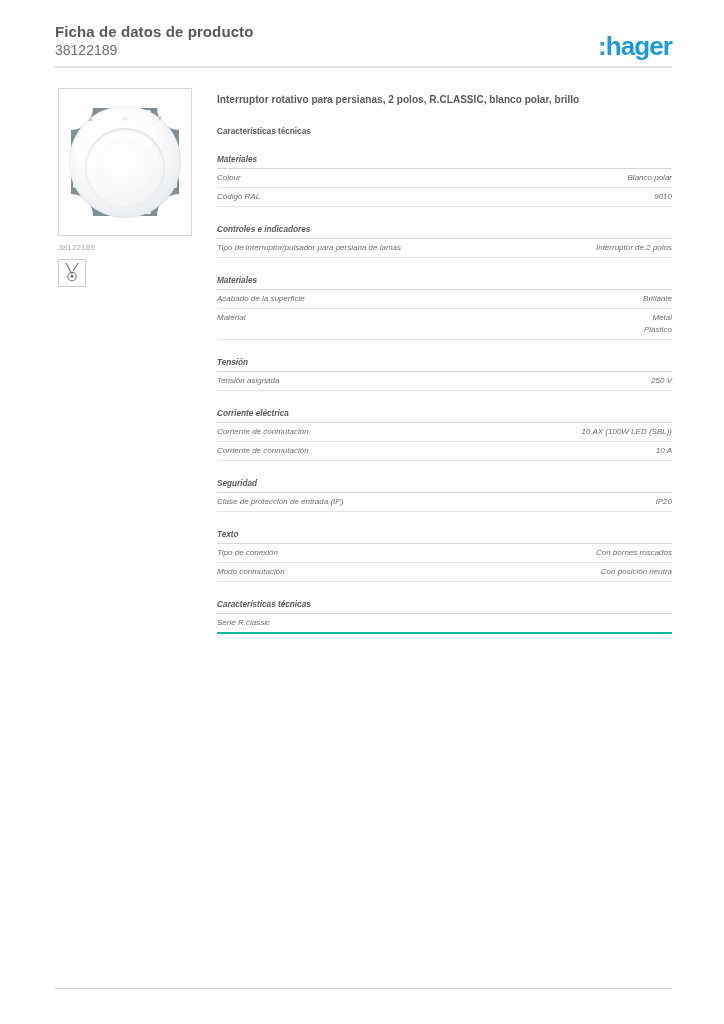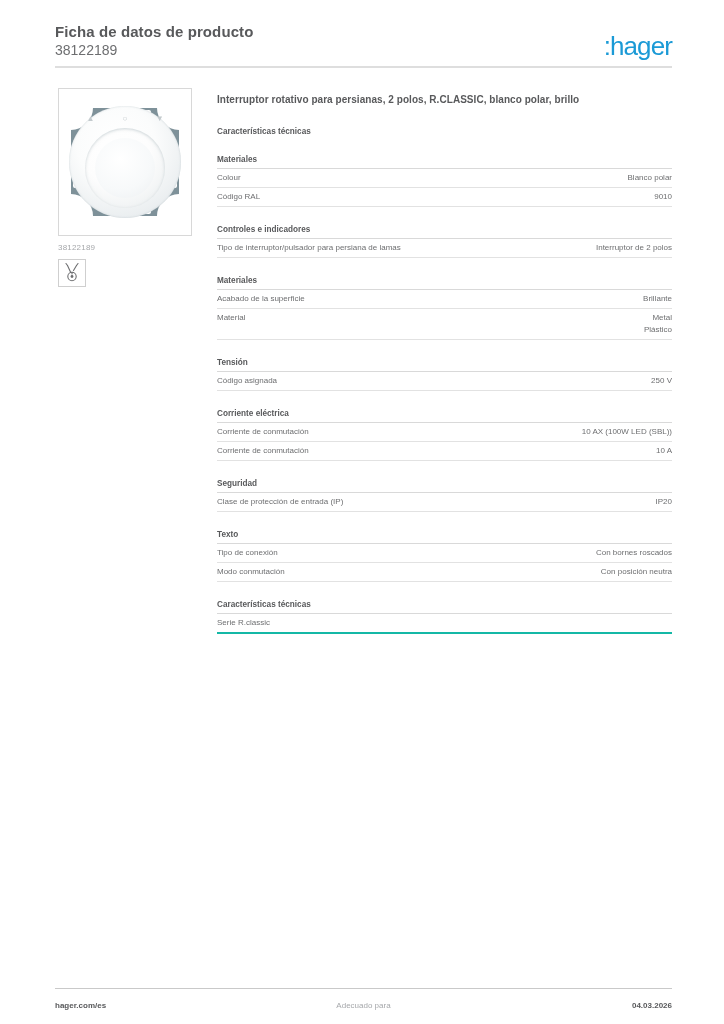--- a/index.html
+++ b/index.html
@@ -45,21 +45,21 @@
     font-weight: normal;
     color: #6d6e70;
     line-height: 18px;
     margin: 0;
   }
   .brand-logo {
     position: absolute;
     right: 0;
     top: 10px;
     font-size: 26px;
-    font-weight: normal;
+    font-weight: bold;
     color: #1b9ad6;
     letter-spacing: -0.9px;
     line-height: 28px;
   }
   .header-rule {
     position: absolute;
     left: 55px;
     top: 66px;
     width: 617px;
     height: 2px;
@@ -193,21 +193,21 @@
     letter-spacing: 0.05px;
   }
   .section-intro {
     margin-top: 21px;
     font-size: 8.2px;
     font-weight: bold;
     color: #58595b;
     line-height: 11px;
   }
 
-  .group { margin-top: 17px; }
+  .group { margin-top: 17px; font-style: italic; }
   .group-title {
     font-size: 8.2px;
     font-weight: bold;
     color: #58595b;
     line-height: 11px;
     padding-bottom: 3px;
     border-bottom: 1px solid #d9d9d9;
   }
   .spec-row {
     display: flex;
@@ -339,21 +339,21 @@
           </div>
           <div class="spec-row">
             <div class="spec-label">Material</div>
             <div class="spec-value">Metal
 Plástico</div>
           </div>
         </div>
         <div class="group">
           <div class="group-title">Tensión</div>
           <div class="spec-row">
-            <div class="spec-label">Código asignada</div>
+            <div class="spec-label">Tensión asignada</div>
             <div class="spec-value">250 V</div>
           </div>
         </div>
         <div class="group">
           <div class="group-title">Corriente eléctrica</div>
           <div class="spec-row">
             <div class="spec-label">Corriente de conmutación</div>
             <div class="spec-value">10 AX (100W LED (SBL))</div>
           </div>
           <div class="spec-row">
@@ -381,19 +381,14 @@
         </div>
       </div>
 
     <div class="group">
       <div class="group-title">Características técnicas</div>
       <div class="single-row">Serie R.classic</div>
     </div>
   </div>
 
   <div class="footer-rule"></div>
-  <div class="footer">
-    <div class="footer-left">hager.com/es</div>
-    <div class="footer-mid">Adecuado para</div>
-    <div class="footer-right">04.03.2026</div>
-  </div>
 
 </div>
 
 </body></html>

